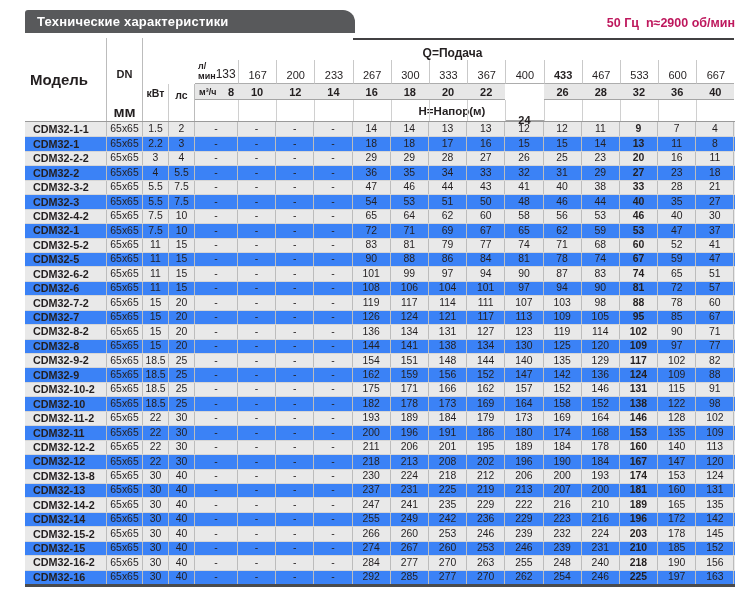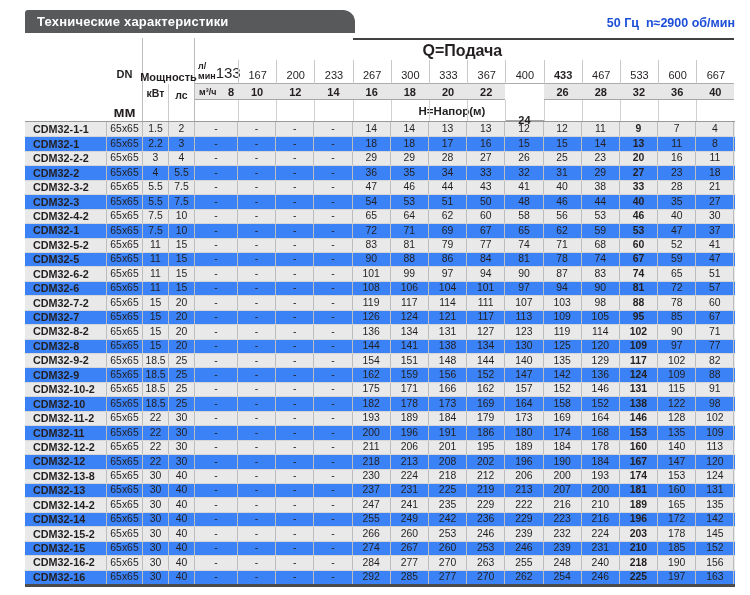--- a/index.html
+++ b/index.html
@@ -14,21 +14,21 @@
     --hline:#d6d6d6;
   }
   .titlebar{
     position:absolute;left:25px;top:10px;width:330px;height:23px;
     background:#58595b;border-radius:3px 12px 0 0;
     display:flex;align-items:center;padding-left:12px;box-sizing:border-box;
   }
   .titlebar span{color:#ffffff;font-weight:bold;font-size:13px;letter-spacing:.2px;}
   .freq-note{
     position:absolute;right:15px;top:16px;
-    font-weight:bold;font-size:12.5px;color:#1d4ed8;white-space:pre;
+    font-weight:bold;font-size:12.5px;color:#be185d;white-space:pre;
   }
   .spec-table{position:absolute;left:25px;top:38px;width:710px;}
   
   .thead{
     display:grid;
     grid-template-columns:var(--cols);
     grid-template-rows:22px 24px 16px 21px;
     border-bottom:1px solid #9a9a9a;
     position:relative;
   }
@@ -40,25 +40,25 @@
   .h-mm{grid-area:4/2/5/3;display:flex;align-items:flex-start;justify-content:center;
     padding-top:3px;font-size:15px;font-weight:bold;border-right:1px solid var(--vline);}
   .h-power{grid-area:1/3/3/5;display:flex;align-items:flex-end;justify-content:center;
     padding-bottom:1px;font-size:11px;font-weight:bold;border-right:1px solid var(--vline);}
   .h-kw{grid-area:3/3/5/4;display:flex;align-items:flex-start;justify-content:center;
     padding-top:3px;font-size:10.5px;font-weight:bold;border-right:1px solid #cccccc;}
   .h-hp{grid-area:3/4/5/5;display:flex;align-items:flex-start;justify-content:center;
     padding-top:5px;font-size:10.5px;font-weight:bold;border-right:1px solid var(--vline);text-align:right;}
   .h-q{grid-area:1/9/2/19;border-top:2px solid #414042;
     display:flex;align-items:flex-end;padding-left:70px;
-    font-size:16px;font-weight:bold;}
+    font-size:12px;font-weight:bold;}
   .h-lmin{grid-area:2/5/3/6;display:flex;align-items:flex-end;justify-content:space-between;
     padding:0 3px 2px 3px;border-bottom:1px solid #adadad;}
   .h-lmin .unit{font-size:9px;font-weight:bold;}
-  .h-lmin .v{font-size:15px;}
+  .h-lmin .v{font-size:12px;}
   .lmin-val{display:flex;align-items:flex-end;justify-content:center;padding-bottom:2px;
     font-size:11px;border-left:1px solid #c9c9c9;border-bottom:1px solid #adadad;box-sizing:border-box;}
   .h-m3h{grid-area:3/5/4/6;background:#e7e7e7;display:flex;align-items:center;
     justify-content:space-between;padding:0 4px;border-bottom:1px solid #a5a5a5;}
   .h-m3h .unit{font-size:9px;font-weight:bold;}
   .h-m3h .v{font-size:11px;font-weight:bold;}
   .m3h-val{background:#e7e7e7;display:flex;align-items:center;justify-content:center;
     font-size:11px;font-weight:bold;border-bottom:1px solid #a5a5a5;box-sizing:border-box;}
   .h-head{grid-area:4/9/5/19;display:flex;align-items:center;padding-left:66px;
     font-size:11.5px;font-weight:bold;}
@@ -84,23 +84,23 @@
 <body>
 
 <div class="titlebar">
   <span>Технические характеристики</span>
 </div>
 
 <div class="freq-note">50 Гц  n≈2900 об/мин</div>
 
 <div class="spec-table">
   <div class="thead" id="thead">
+    <div class="h-model">Модель</div>
     <div class="h-dn">DN</div>
     <div class="h-mm">мм</div>
-    <div class="h-power">Мощность</div>
     <div class="h-kw">кВт</div>
     <div class="h-hp">лс</div>
     <div class="h-q">Q=Подача</div>
     <div class="h-lmin">
       <span class="unit">л/мин</span>
       <span class="v">133</span>
     </div>
     <div class="h-m3h">
       <span class="unit">м³/ч</span>
       <span class="v">8</span>

